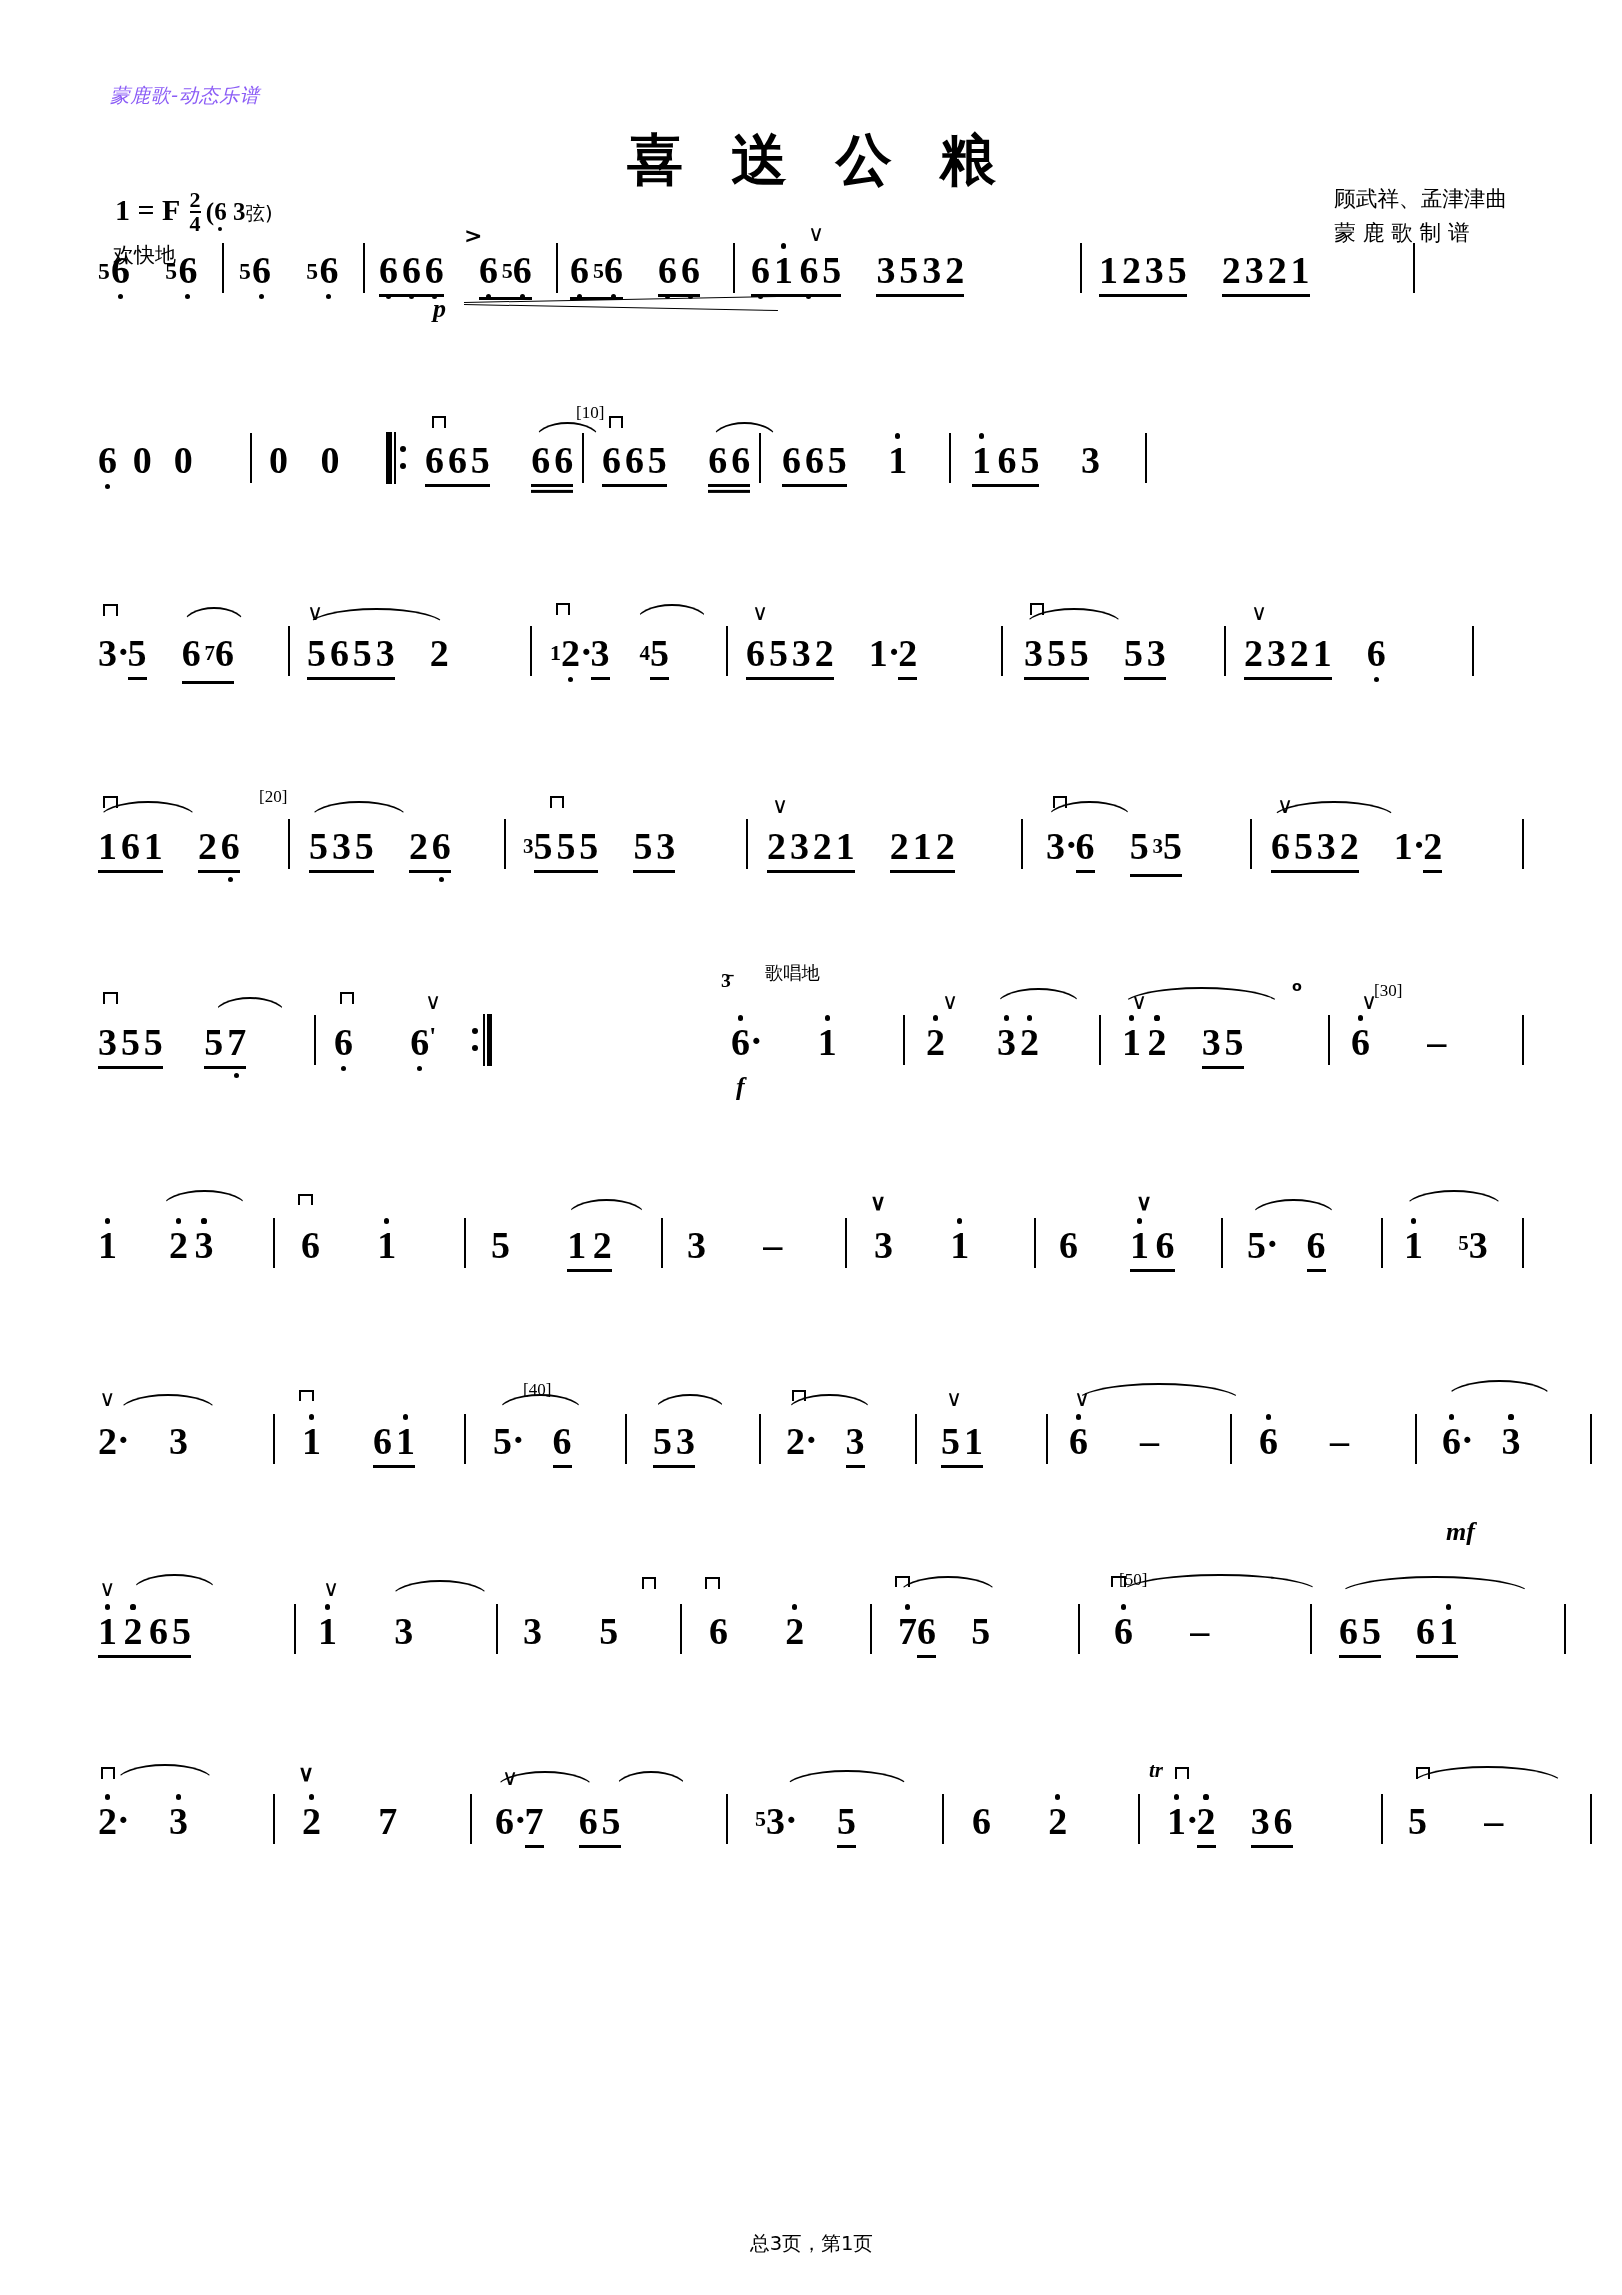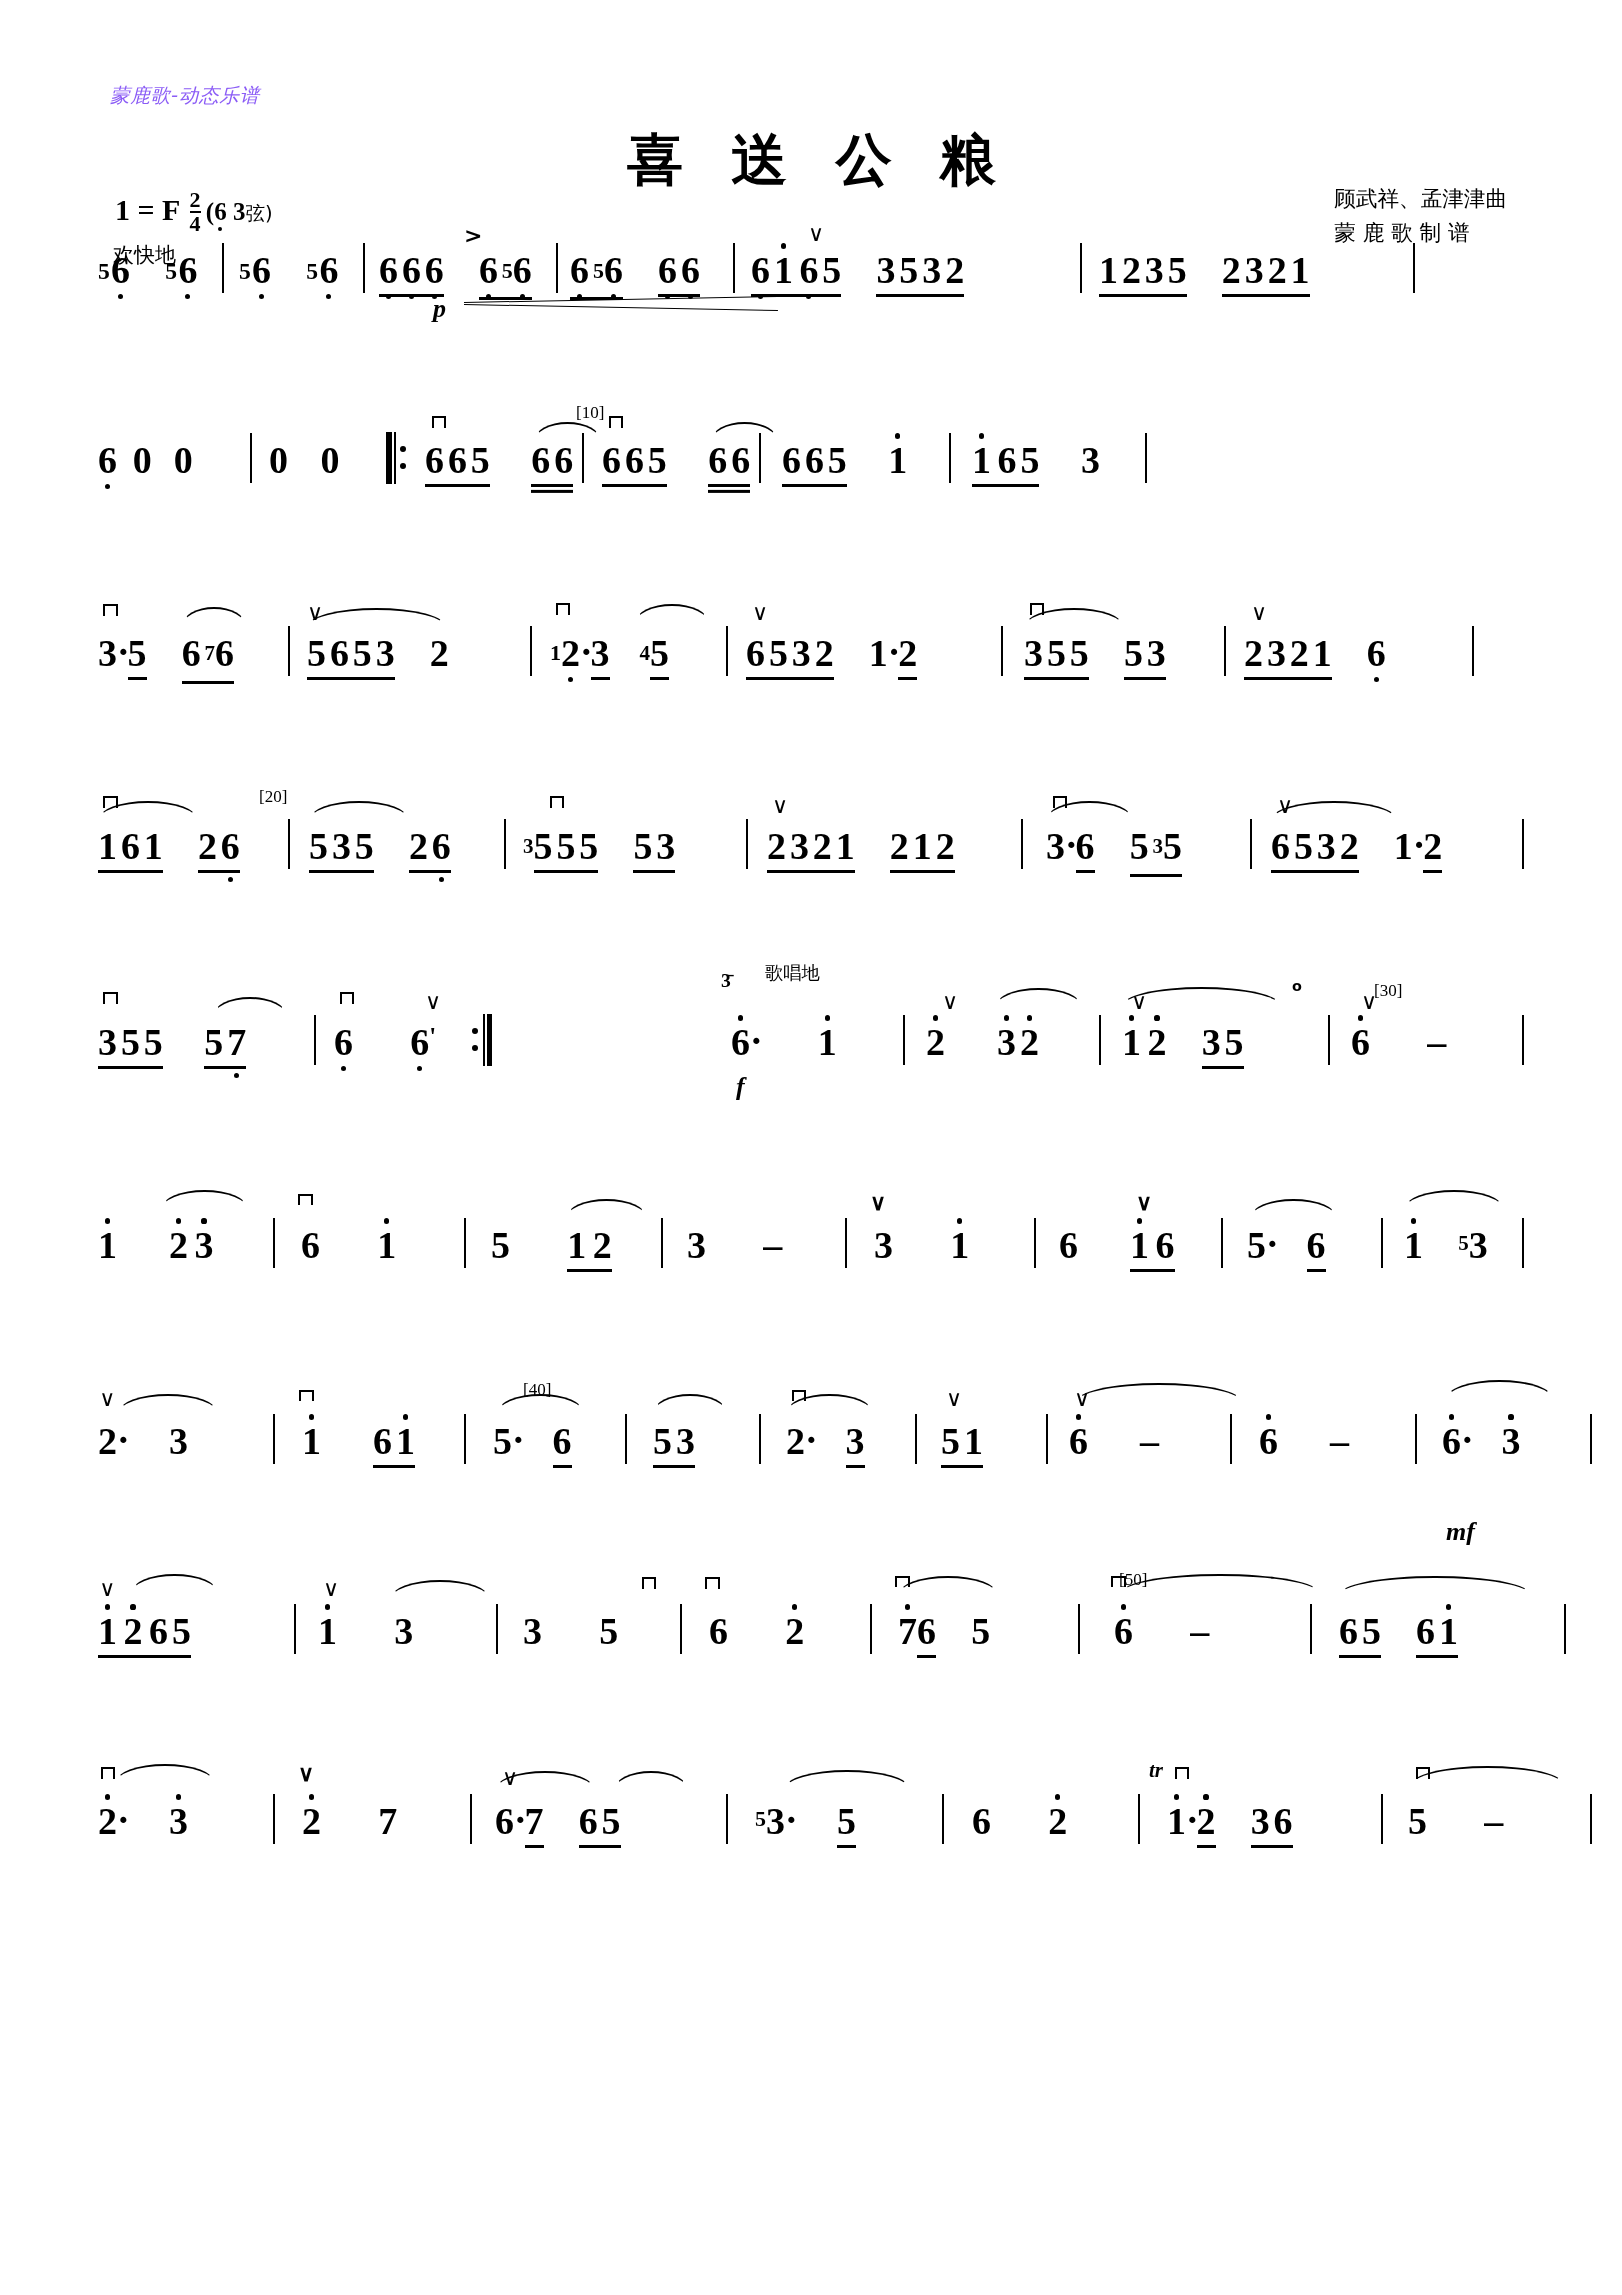--- a/index.html
+++ b/index.html
@@ -981,15 +981,16 @@
           <span class="note">5</span>
           <span class="sp34"></span><span class="sp24"></span>
           <span class="dash">–</span>
         </div>
         <div class="slur" style="left:2.6px;top:-14.4px;width:151px;"></div>
       </div>
       <div class="barline" style="left:1492px;"></div>
     </div>
   </div>
 
+  <div class="footer">总3页，第1页</div>
 
 </div>
 
 
 </body></html>

